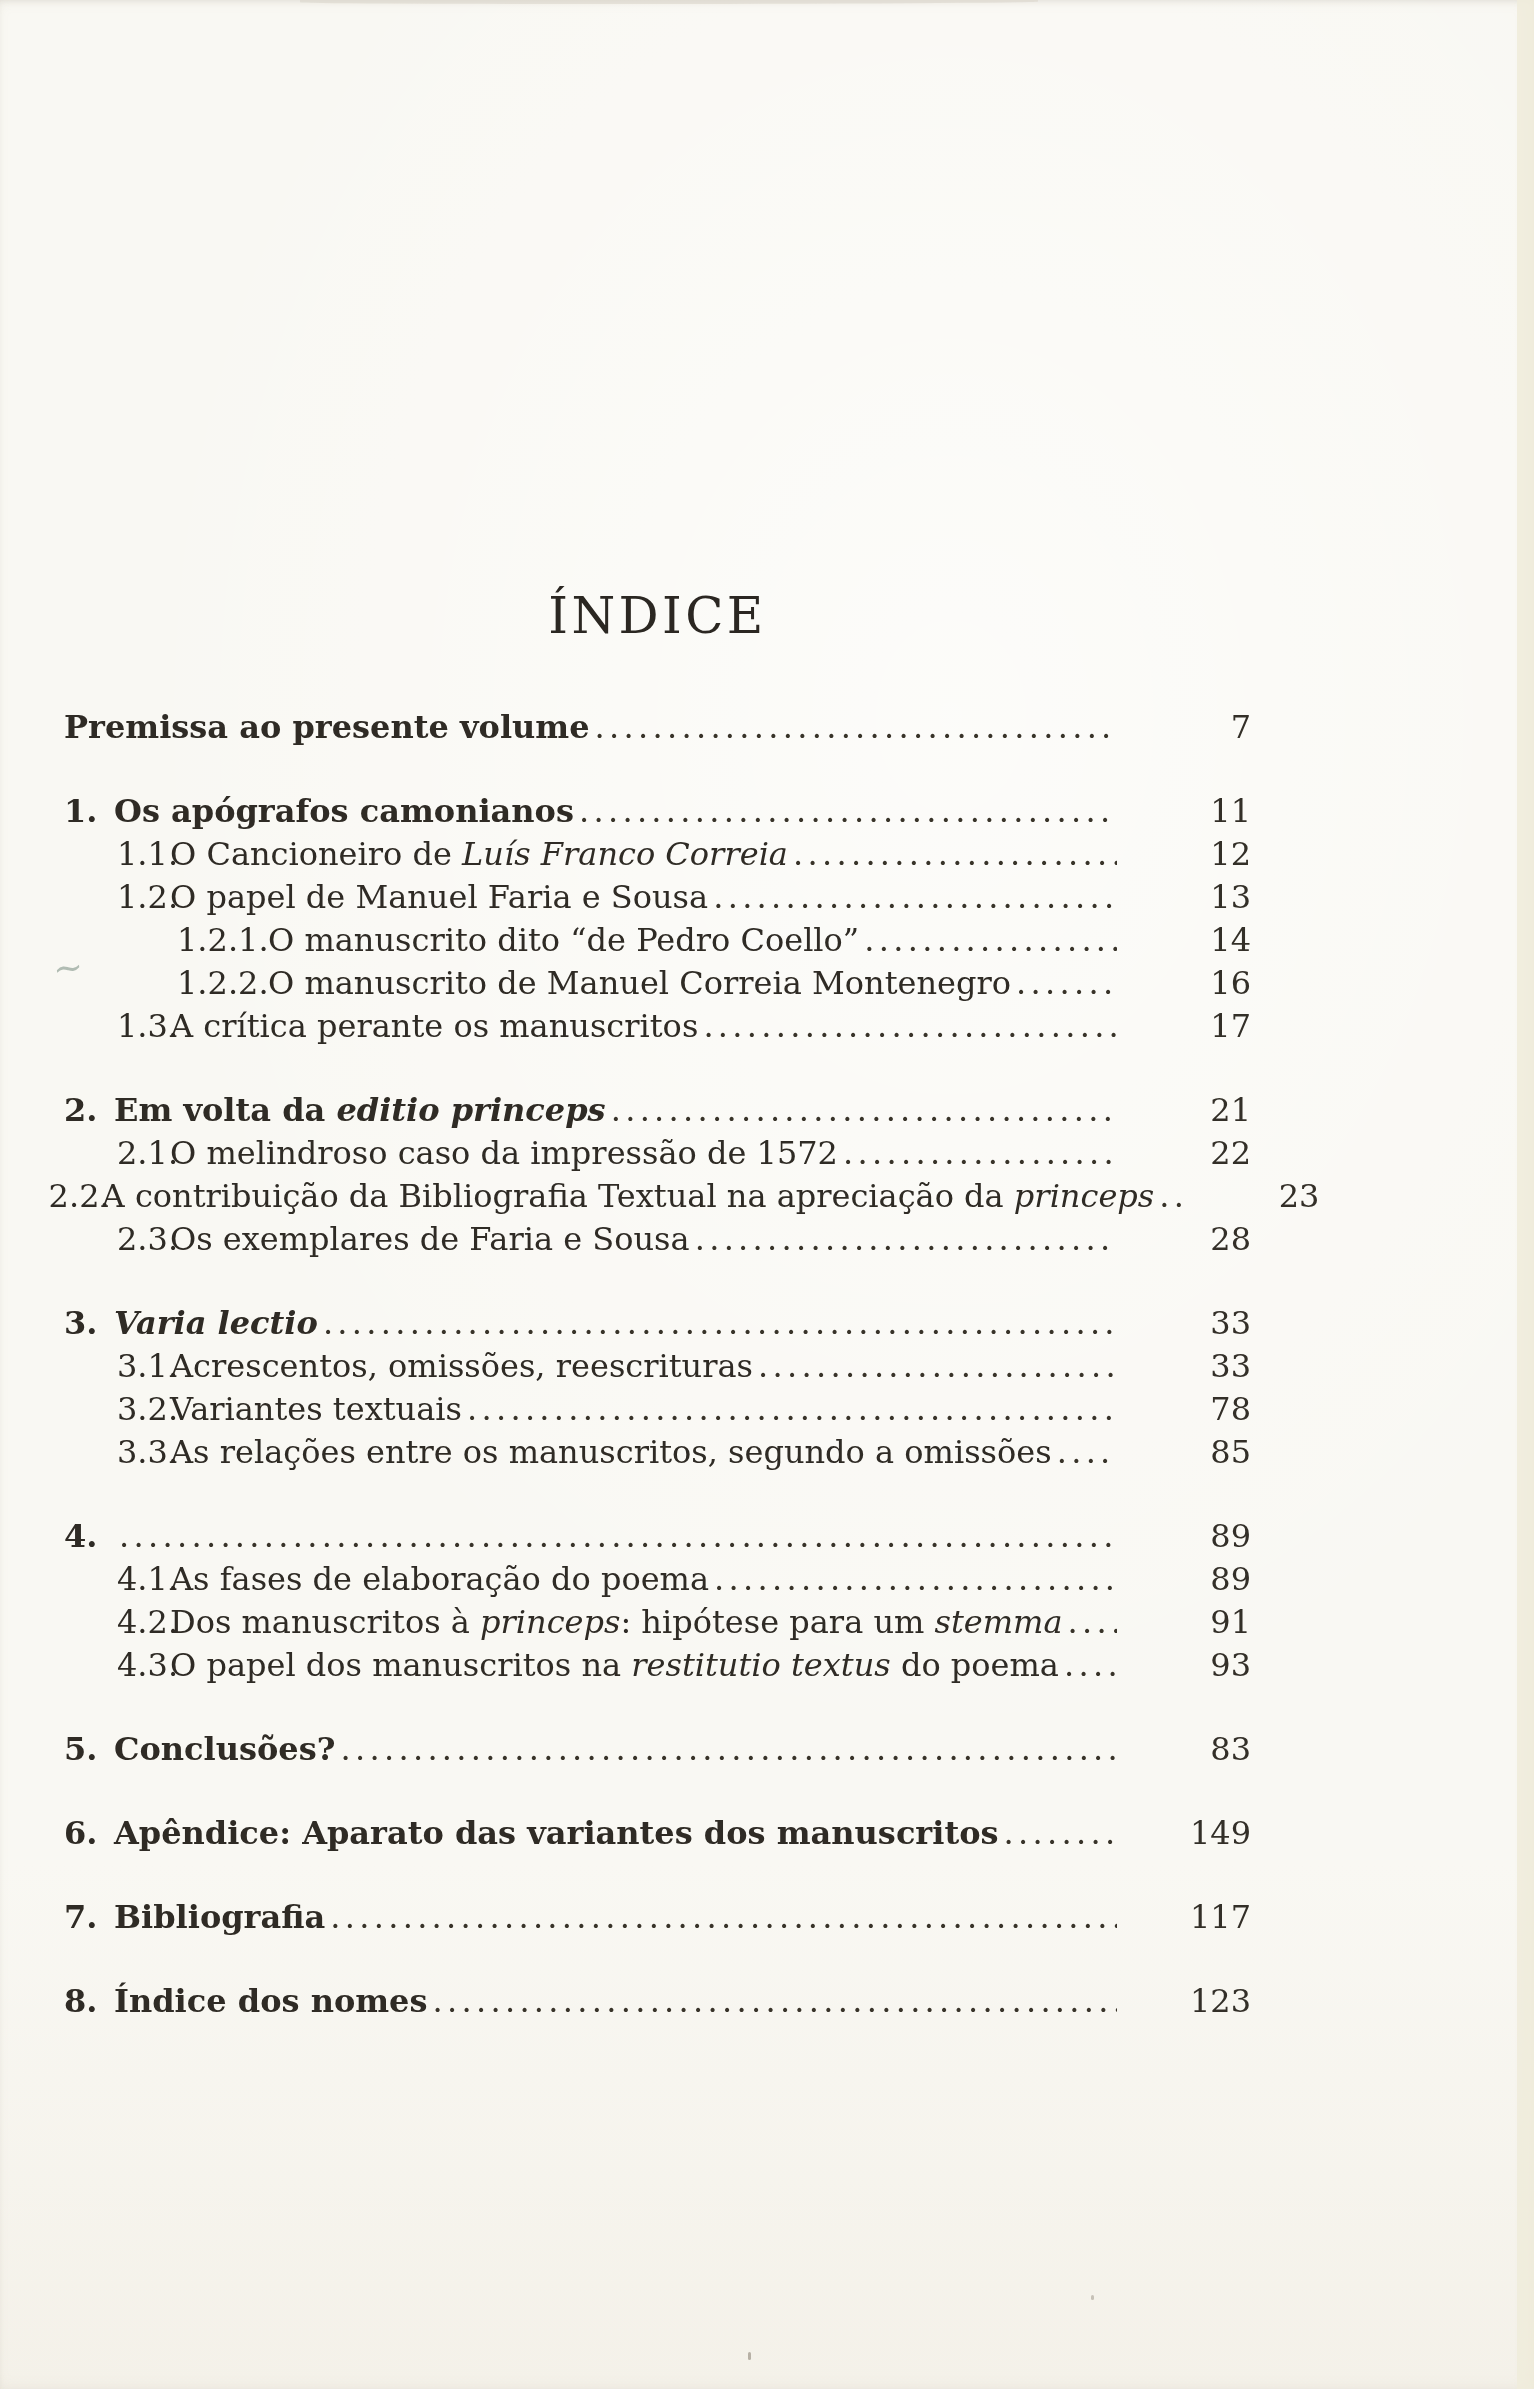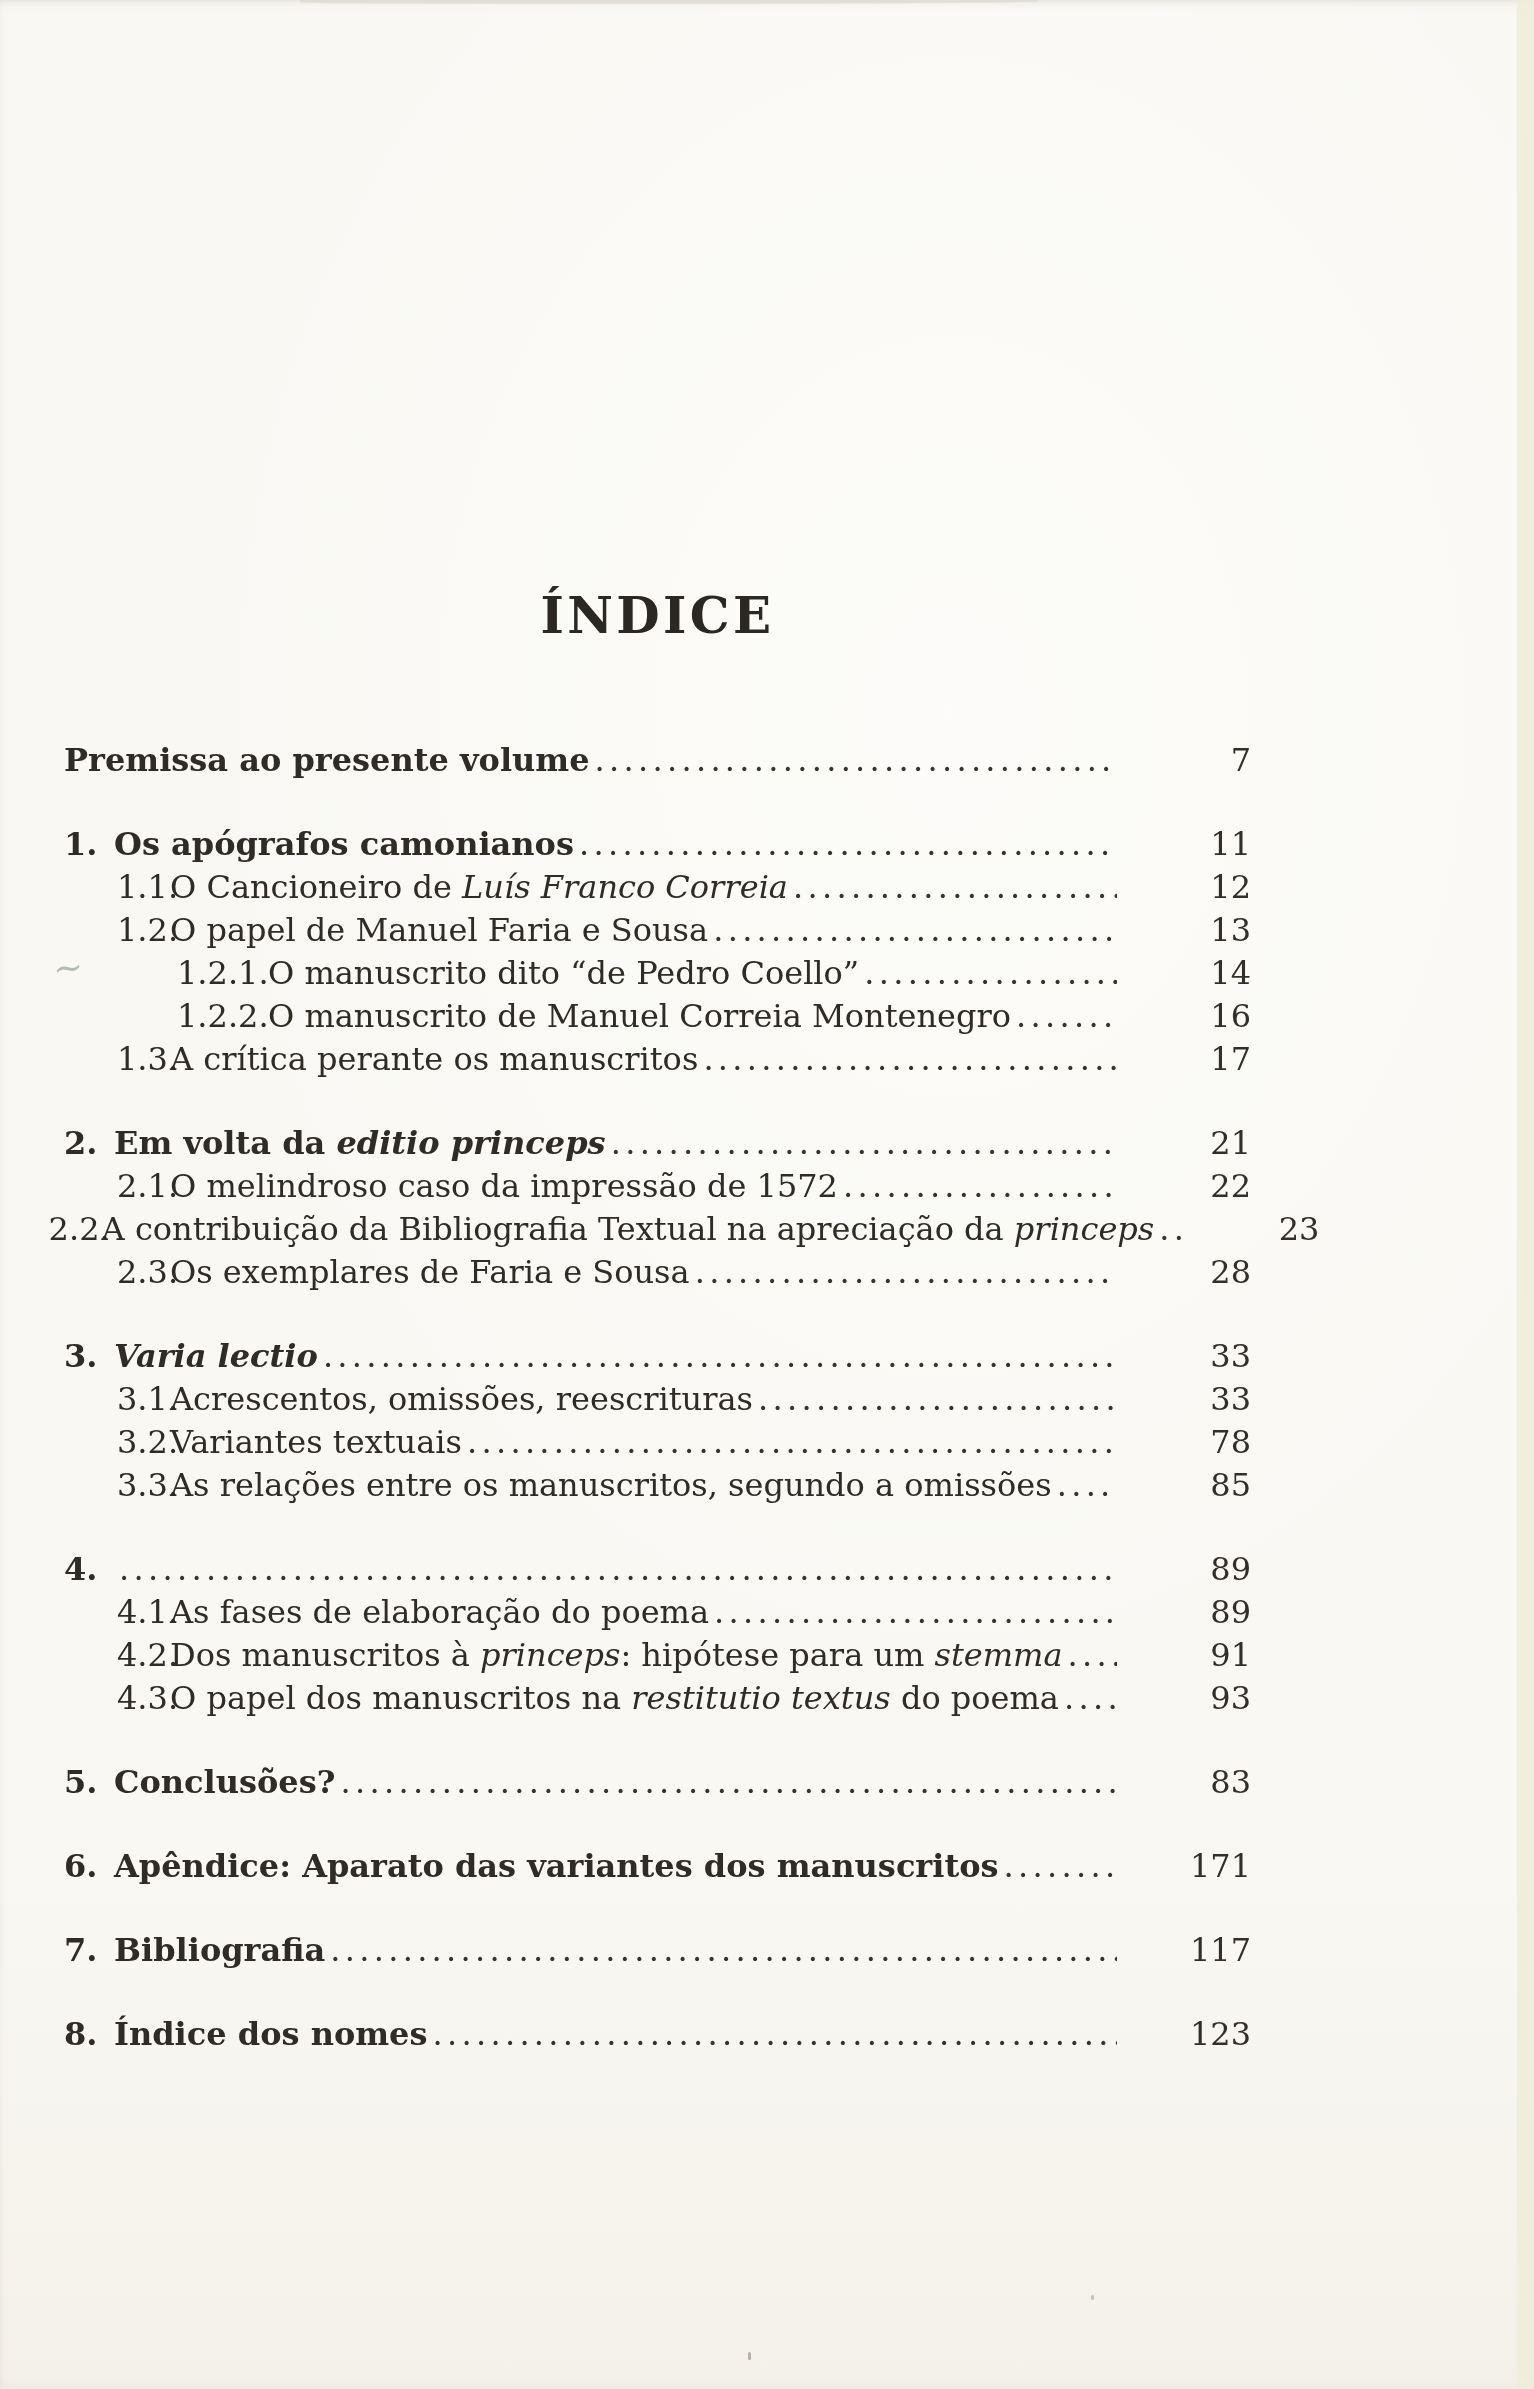--- a/index.html
+++ b/index.html
@@ -26,23 +26,23 @@
   
   .edge-band{position:absolute;top:0;right:0;width:17px;height:100%;background:var(--edge-band);opacity:.9;}
   .top-strip{position:absolute;top:0;left:300px;width:738px;height:4.3px;background:var(--artifact);opacity:.55;border-radius:0 0 60% 40%;}
   .pencil-mark{position:absolute;left:53px;top:950px;color:var(--pencil);font-size:36px;transform:rotate(-6deg);opacity:.75;line-height:1;}
   .speck{position:absolute;width:2.6px;height:7.7px;background:#8d8678;opacity:.6;border-radius:1.7px;}
   .speck.s1{left:748px;top:2352px;}
   .speck.s2{left:1091px;top:2295px;height:5.1px;opacity:.45;}
 
   .content{position:absolute;left:64px;top:585px;width:1187px;}
   .doc-title{
-    margin:0 0 92px 0;
+    margin:0 0 59px 0;
     text-align:center;
-    font-size:50px;font-weight:bold;
+    font-size:50px;font-weight:normal;
     letter-spacing:3.4px;
     line-height:62px;
     color:#2b2722;
   }
   .row{
     display:flex;align-items:baseline;
     line-height:43px;font-size:32px;
     white-space:nowrap;
     justify-content:center;
   }
@@ -206,21 +206,21 @@
         <div class="row lvl1 gap bold">
           <span class="num">5.</span>
           <span class="t"><span>Conclusões?</span></span>
           <span class="leader"></span>
           <span class="pg">83</span>
         </div>
         <div class="row lvl1 gap bold">
           <span class="num">6.</span>
           <span class="t"><span>Apêndice: Aparato das variantes dos manuscritos</span></span>
           <span class="leader"></span>
-          <span class="pg">171</span>
+          <span class="pg">149</span>
         </div>
         <div class="row lvl1 gap bold">
           <span class="num">7.</span>
           <span class="t"><span>Bibliografia</span></span>
           <span class="leader"></span>
           <span class="pg">117</span>
         </div>
         <div class="row lvl1 gap bold">
           <span class="num">8.</span>
           <span class="t"><span>Índice dos nomes</span></span>

